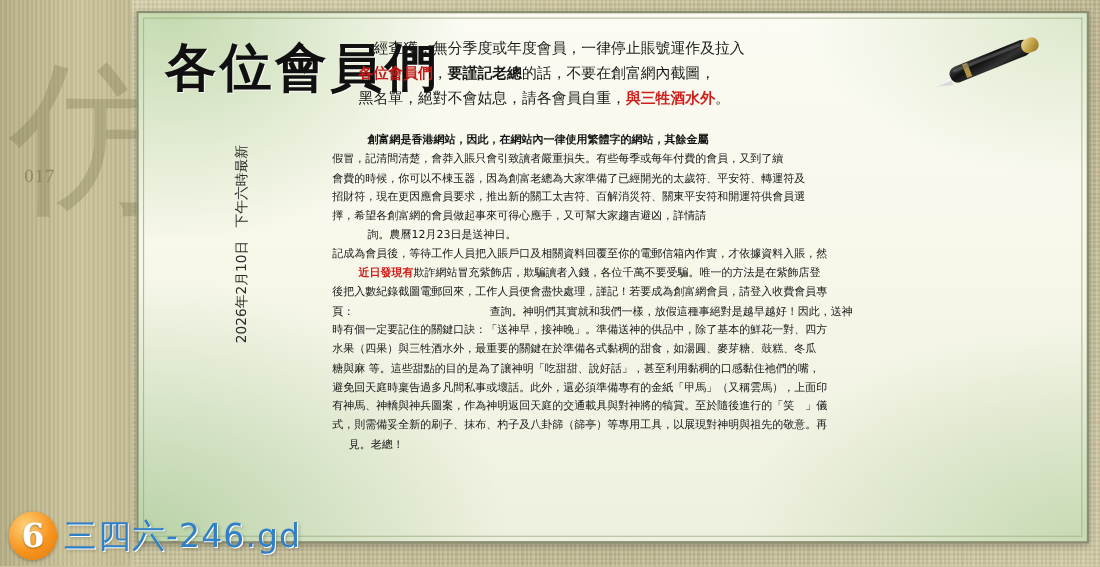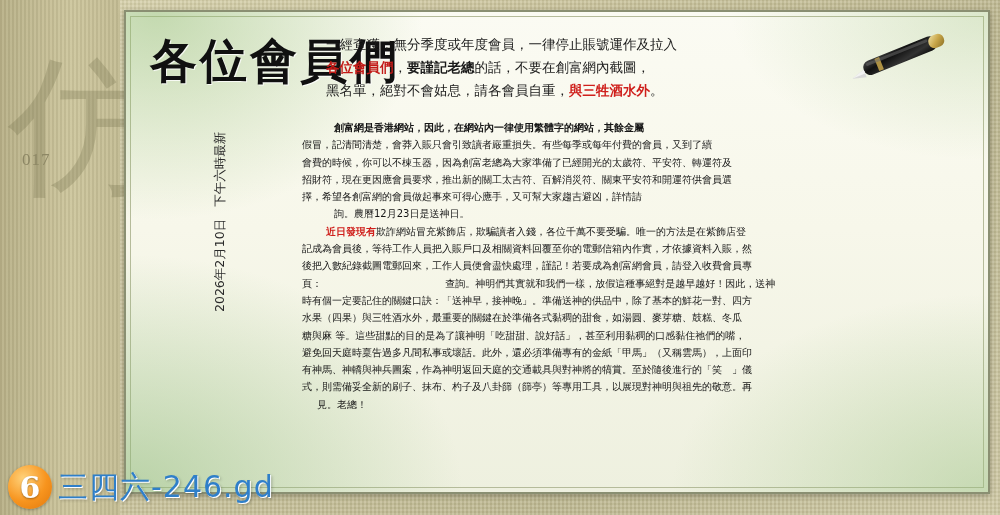--- a/index.html
+++ b/index.html
@@ -257,24 +257,24 @@
 
     <div class="body-lower">
       <p class="indent" style="text-indent:3.2em;">
         <span class="bold">創富網是香港網站，因此，在網站內一律使用繁體字的網站，其餘金屬</span>
       </p>
       <p>假冒，記清間清楚，會莽入賬只會引致讀者嚴重損失。有些每季或每年付費的會員，又到了續</p>
       <p>會費的時候，你可以不棟玉器，因為創富老總為大家準備了已經開光的太歲符、平安符、轉運符及</p>
       <p>招財符，現在更因應會員要求，推出新的關工太吉符、百解消災符、關東平安符和開運符供會員選</p>
       <p>擇，希望各創富網的會員做起事來可得心應手，又可幫大家趨吉避凶，詳情請</p>
       <p style="text-indent:3.2em;">詢。農曆12月23日是送神日。</p>
+      <p>記成為會員後，等待工作人員把入賬戶口及相關資料回覆至你的電郵信箱內作實，才依據資料入賬，然</p>
       <p style="text-indent:2.4em;">
         <span class="red-b">近日發現有</span><span>欺詐網站冒充紫飾店，欺騙讀者入錢，各位千萬不要受騙。唯一的方法是在紫飾店登</span>
       </p>
-      <p>記成為會員後，等待工作人員把入賬戶口及相關資料回覆至你的電郵信箱內作實，才依據資料入賬，然</p>
       <p>後把入數紀錄截圖電郵回來，工作人員便會盡快處理，謹記！若要成為創富網會員，請登入收費會員專</p>
       <p>
         <span>頁：</span>
         <span style="display:inline-block;width:120px;"></span><span>查詢。神明們其實就和我們一樣，放假這種事絕對是越早越好！因此，送神</span>
       </p>
       <p>時有個一定要記住的關鍵口訣：「送神早，接神晚」。準備送神的供品中，除了基本的鮮花一對、四方</p>
       <p>水果（四果）與三牲酒水外，最重要的關鍵在於準備各式黏稠的甜食，如湯圓、麥芽糖、鼓糕、冬瓜</p>
       <p>糖與麻 等。這些甜點的目的是為了讓神明「吃甜甜、說好話」，甚至利用黏稠的口感黏住祂們的嘴，</p>
       <p>避免回天庭時稟告過多凡間私事或壞話。此外，還必須準備專有的金紙「甲馬」（又稱雲馬），上面印</p>
       <p>有神馬、神轎與神兵圖案，作為神明返回天庭的交通載具與對神將的犒賞。至於隨後進行的「笑　」儀</p>

